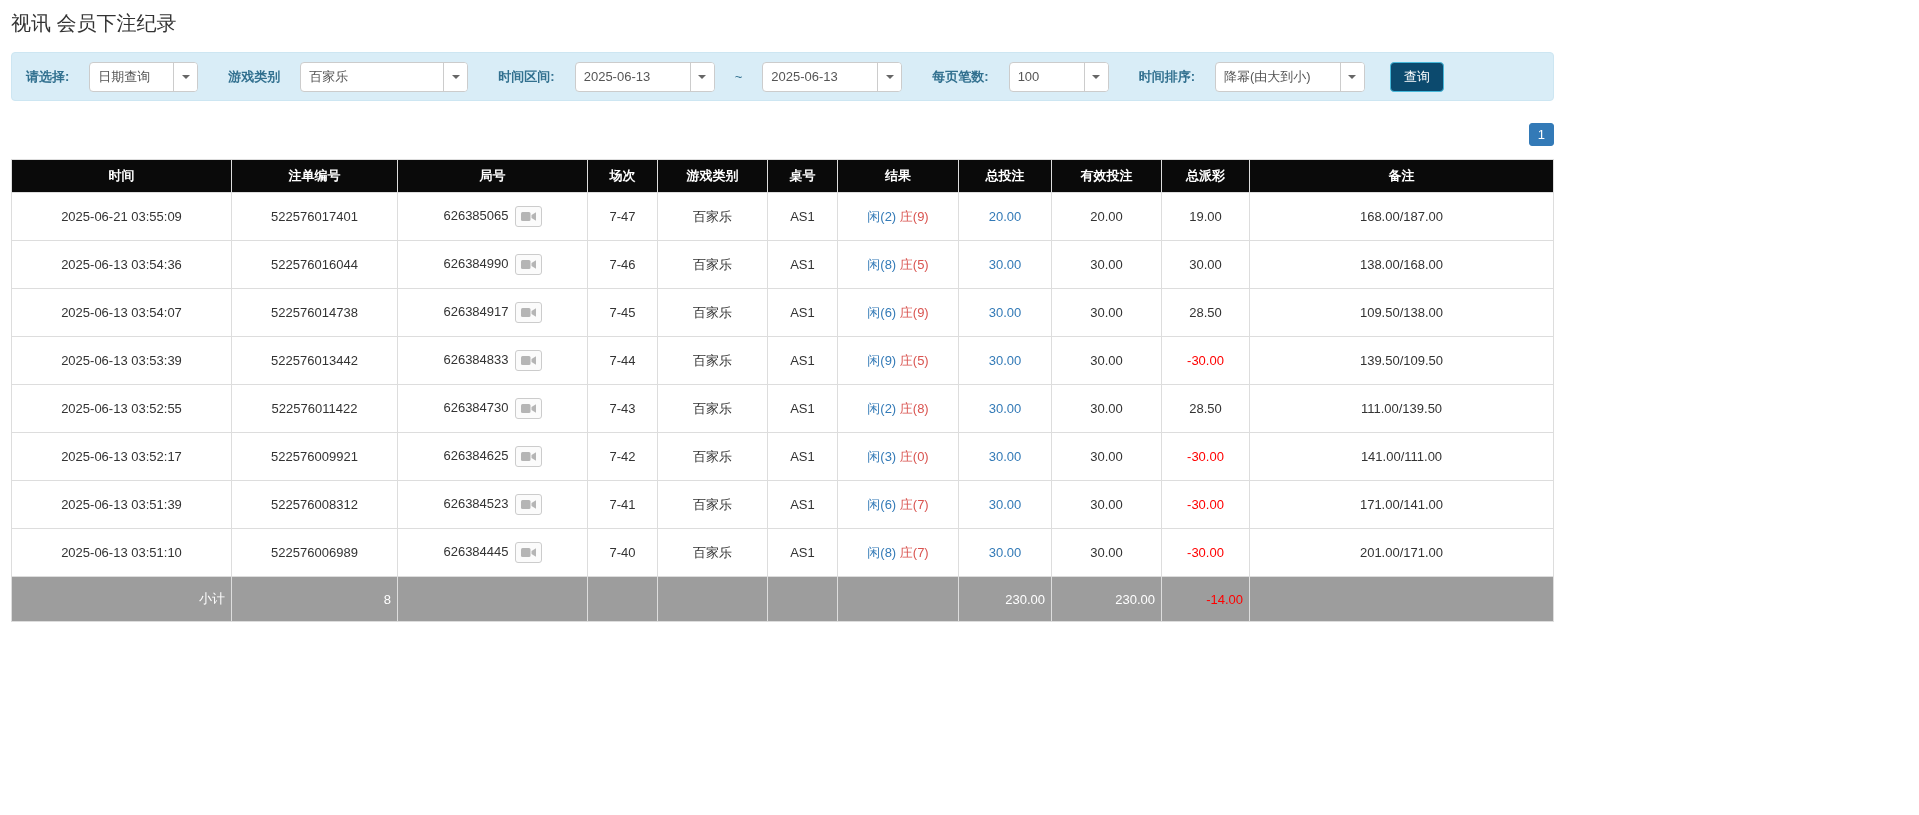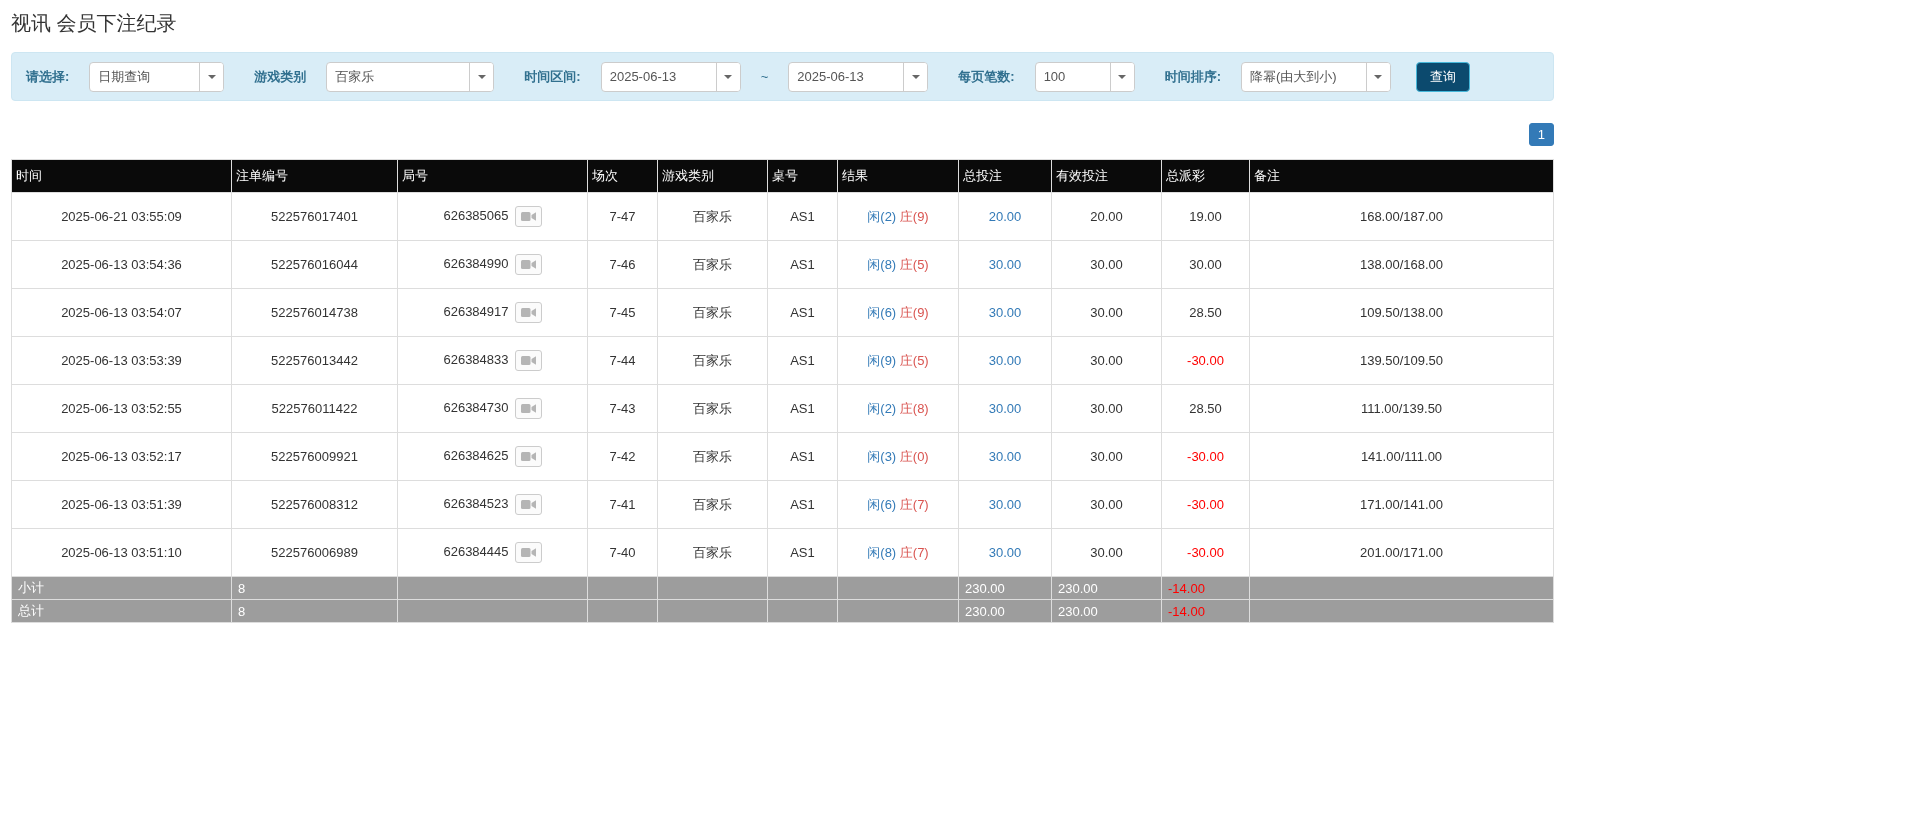--- a/index.html
+++ b/index.html
@@ -14,39 +14,39 @@
   .combo-btn{width:24px;border:none;border-left:1px solid #ccc;background:#fff;display:flex;align-items:center;justify-content:center;cursor:pointer}
   .caret{width:0;height:0;border-left:4px solid transparent;border-right:4px solid transparent;border-top:4px solid #666}
   .btn-search{height:30px;padding:0 13px;background:#0c4a6e;border:1px solid #46b8da;color:#fff;border-radius:4px;font-size:13px;cursor:pointer;margin-left:5px}
   .tilde{color:#31708f;font-size:13px}
   .summary-bar{display:flex;justify-content:space-between;align-items:center;background:#dff0d8;border:1px solid #d6e9c6;border-radius:4px;padding:11px 15px;margin-top:14px;font-size:13px}
   .summary-left{color:#a94442}
   .summary-right{color:#e60000}
   .pagination{margin-top:22px;text-align:right}
   .page-btn{display:inline-block;min-width:24px;padding:3px 8px;background:#337ab7;border:1px solid #337ab7;color:#fff;font-size:13px;border-radius:3px;cursor:pointer;text-align:center}
   table{width:100%;border-collapse:collapse;table-layout:fixed;margin-top:13px;font-size:13px;color:#333}
-  th{background:#0a0a0a;color:#fff;font-weight:normal;padding:7px 4px;border:1px solid #ddd;text-align:left;font-size:13px}
+  th{background:#0a0a0a;color:#fff;font-weight:bold;padding:7px 4px;border:1px solid #ddd;text-align:center;font-size:13px}
   tbody td{background:#fff;border:1px solid #ddd;padding:13px 6px;text-align:center;white-space:nowrap;overflow:hidden}
-  tfoot td{background:#9d9d9d;color:#fff;border:1px solid #ddd;padding:2px 6px;text-align:left}
+  tfoot td{background:#9d9d9d;color:#fff;border:1px solid #ddd;padding:13px 6px;text-align:right}
   .res-player{color:#337ab7}
   .res-banker{color:#d9534f}
   .link-blue{color:#337ab7;cursor:pointer}
   .neg{color:#ff0000}
   .video-btn{margin-left:6px;width:27px;height:21px;border:1px solid #ccc;border-radius:3px;background:#fbfbfb;cursor:pointer;vertical-align:middle;display:inline-flex;align-items:center;justify-content:center;padding:0}
 </style>
 </head>
 <body>
 
 <div class="container">
 
   <h1 class="page-title">视讯 会员下注纪录</h1>
 
   <div class="filter-bar">
     <span class="flabel">请选择:</span>
-    <div class="combo" style="width:135px">
+    <div class="combo" style="width:109px">
       <span class="combo-value">日期查询</span>
       <button class="combo-btn">
           <span class="caret"></span>
         </button>
     </div>
 
     <span class="flabel gap">游戏类别</span>
     <div class="combo" style="width:168px">
       <span class="combo-value">百家乐</span>
       <button class="combo-btn">
@@ -275,29 +275,16 @@
           <td></td>
           <td></td>
           <td></td>
           <td></td>
           <td></td>
           <td>230.00</td>
           <td>230.00</td>
           <td class="neg">-14.00</td>
           <td></td>
         </tr>
-        <tr>
-          <td>总计</td>
-          <td>8</td>
-          <td></td>
-          <td></td>
-          <td></td>
-          <td></td>
-          <td></td>
-          <td>230.00</td>
-          <td>230.00</td>
-          <td class="neg">-14.00</td>
-          <td></td>
-        </tr>
       </tfoot>
   </table>
 
 </div>
 
 </body></html>

